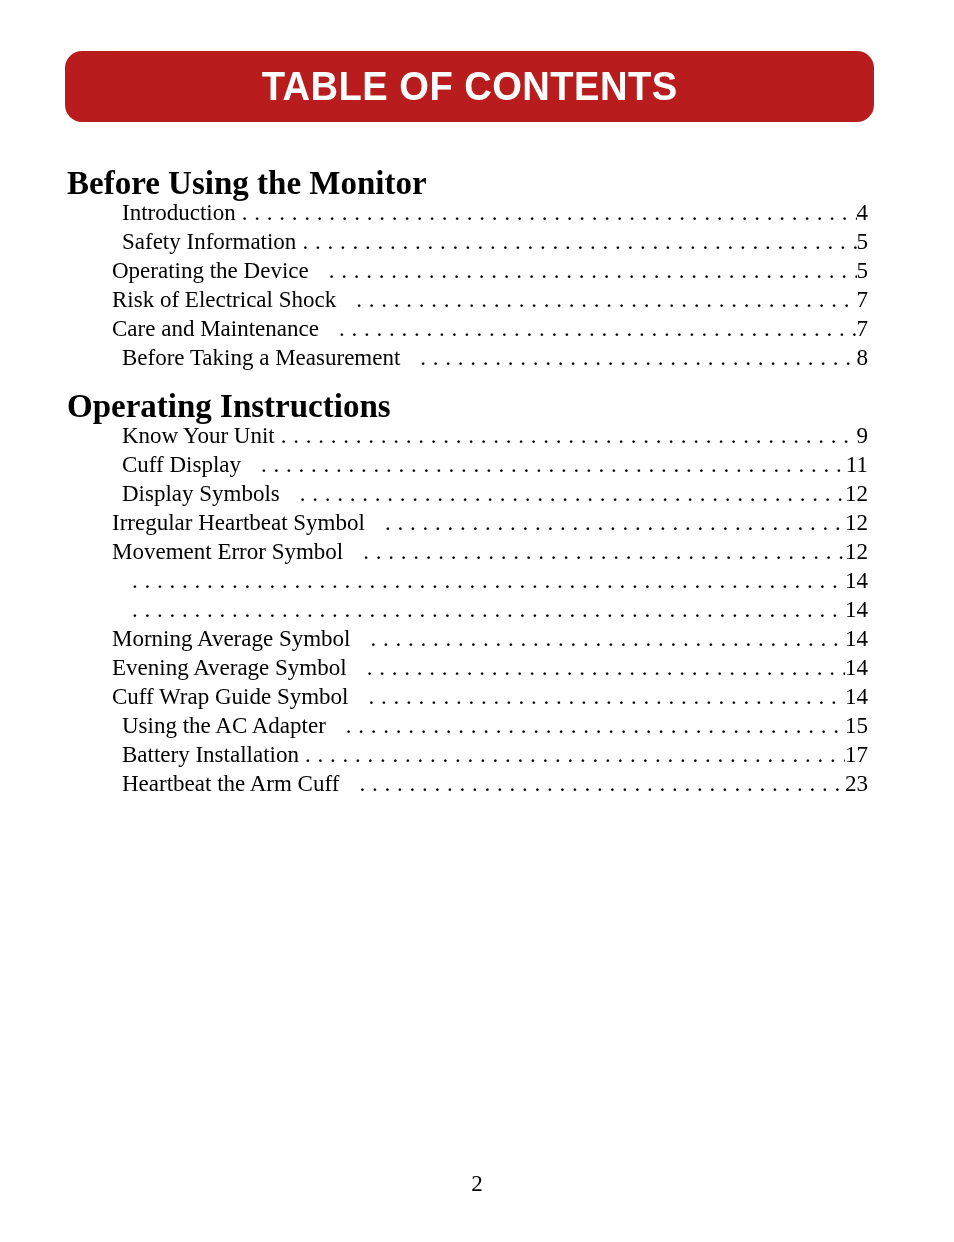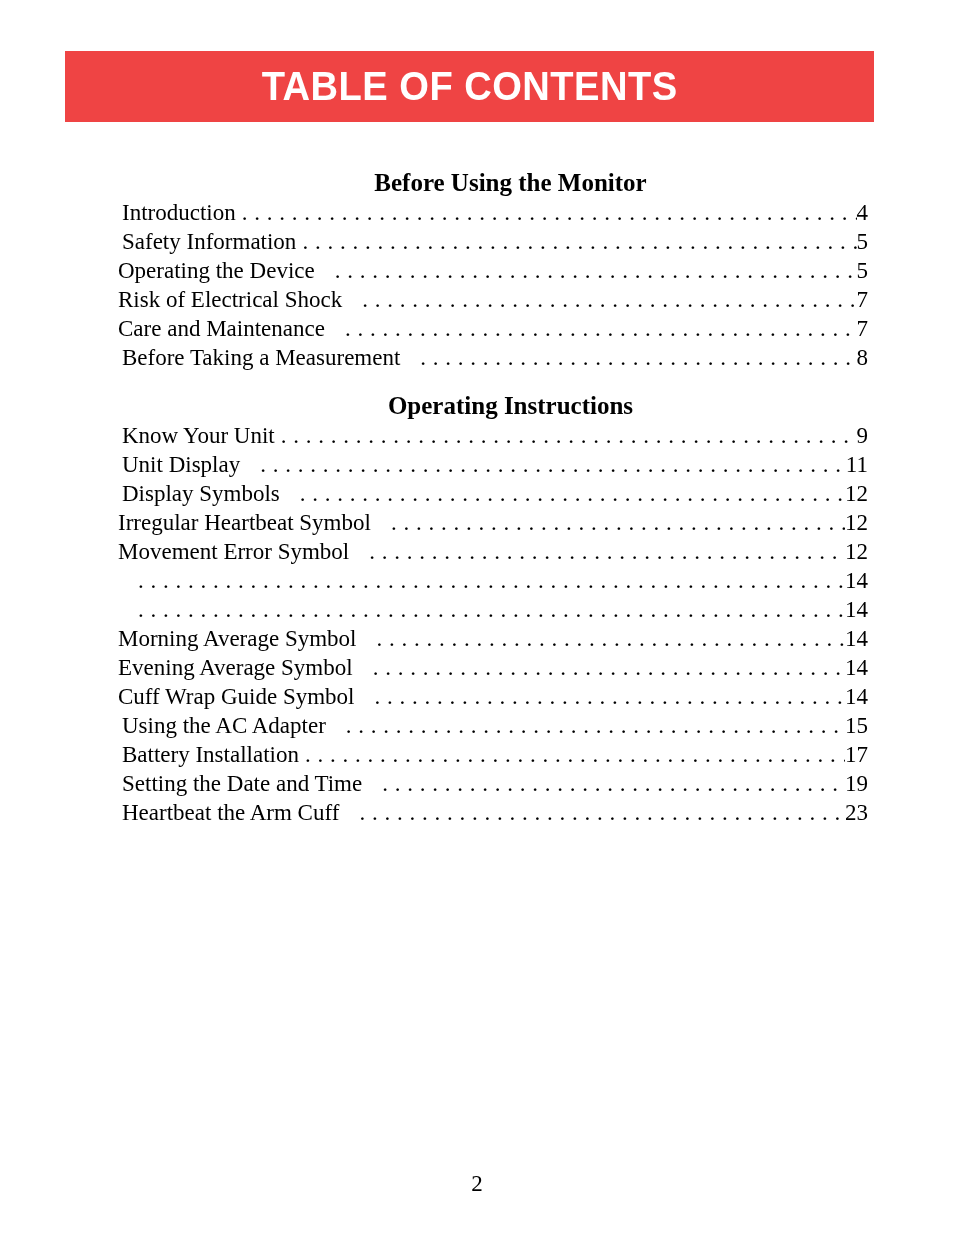--- a/index.html
+++ b/index.html
@@ -17,24 +17,25 @@
     overflow: hidden;
   }
 
   
   #toc-banner {
     position: absolute;
     left: 65px;
     top: 51px;
     width: 809px;
     height: 71px;
-    background: #ef4444;
+    background: #b91c1c;
     display: flex;
     align-items: center;
     justify-content: center;
+    border-radius: 17px;
   }
   #toc-banner .banner-title {
     font-family: "Liberation Sans", "DejaVu Sans", sans-serif;
     font-weight: bold;
     font-size: 41px;
     letter-spacing: 0.5px;
     color: #ffffff;
     line-height: 1;
     transform: scaleX(0.93);
     transform-origin: center;
@@ -51,36 +52,35 @@
 
   .toc-section {
     margin: 0;
   }
 
   .section-heading {
     margin: 0;
     padding: 0 0 0 67px;
     font-family: "Liberation Serif", "DejaVu Serif", serif;
     font-weight: bold;
-    font-size: 25px;
+    font-size: 33px;
     line-height: 30px;
     white-space: nowrap;
-    text-align: center;
   }
 
   .toc-entry {
     display: flex;
     align-items: flex-end;
     font-size: 23px;
     line-height: 29px;
     padding-right: 86px;
     white-space: nowrap;
   }
   .toc-entry.level-1 { padding-left: 122px; }
-  .toc-entry.level-2 { padding-left: 112px; margin-left: 6px; }
+  .toc-entry.level-2 { padding-left: 112px; }
 
   .entry-title {
     flex: 0 0 auto;
   }
   .entry-leader {
     flex: 1 1 auto;
     overflow: hidden;
     margin: 0 0 0 6px;
     position: relative;
     height: 1em;
@@ -158,21 +158,21 @@
     </div>
     <div class="section-gap"></div>
     <div class="toc-section">
       <div class="section-heading">Operating Instructions</div>
       <div class="toc-entry level-1">
         <span class="entry-title">Know Your Unit</span>
         <span class="entry-leader"></span>
         <span class="entry-page">9</span>
       </div>
       <div class="toc-entry level-1 gap">
-        <span class="entry-title">Unit Display</span>
+        <span class="entry-title">Cuff Display</span>
         <span class="entry-leader"></span>
         <span class="entry-page">11</span>
       </div>
       <div class="toc-entry level-1 gap">
         <span class="entry-title">Display Symbols</span>
         <span class="entry-leader"></span>
         <span class="entry-page">12</span>
       </div>
       <div class="toc-entry level-2 gap">
         <span class="entry-title">Irregular Heartbeat Symbol</span>
@@ -209,25 +209,20 @@
       </div>
       <div class="toc-entry level-1 gap">
         <span class="entry-title">Using the AC Adapter</span>
         <span class="entry-leader"></span>
         <span class="entry-page">15</span>
       </div>
       <div class="toc-entry level-1">
         <span class="entry-title">Battery Installation</span>
         <span class="entry-leader"></span>
         <span class="entry-page">17</span>
-      </div>
-      <div class="toc-entry level-1 gap">
-        <span class="entry-title">Setting the Date and Time</span>
-        <span class="entry-leader"></span>
-        <span class="entry-page">19</span>
       </div>
       <div class="toc-entry level-1 gap">
         <span class="entry-title">Heartbeat the Arm Cuff</span>
         <span class="entry-leader"></span>
         <span class="entry-page">23</span>
       </div>
     </div>
   </div>
 
 <div id="page-number">2</div>

